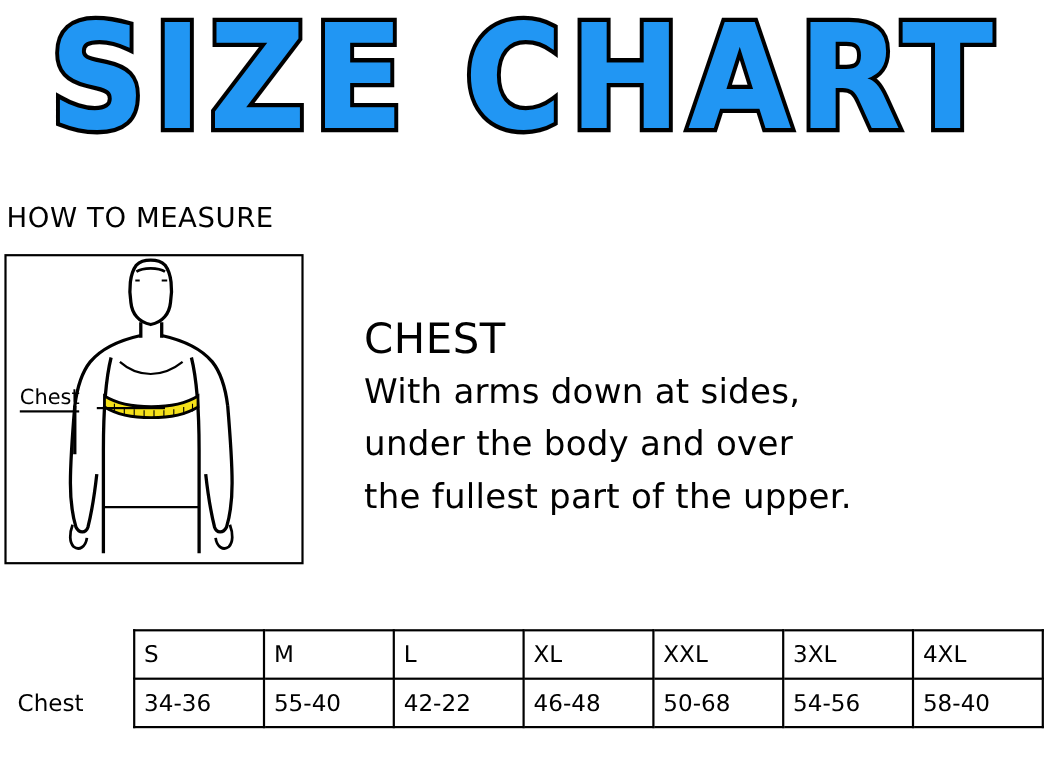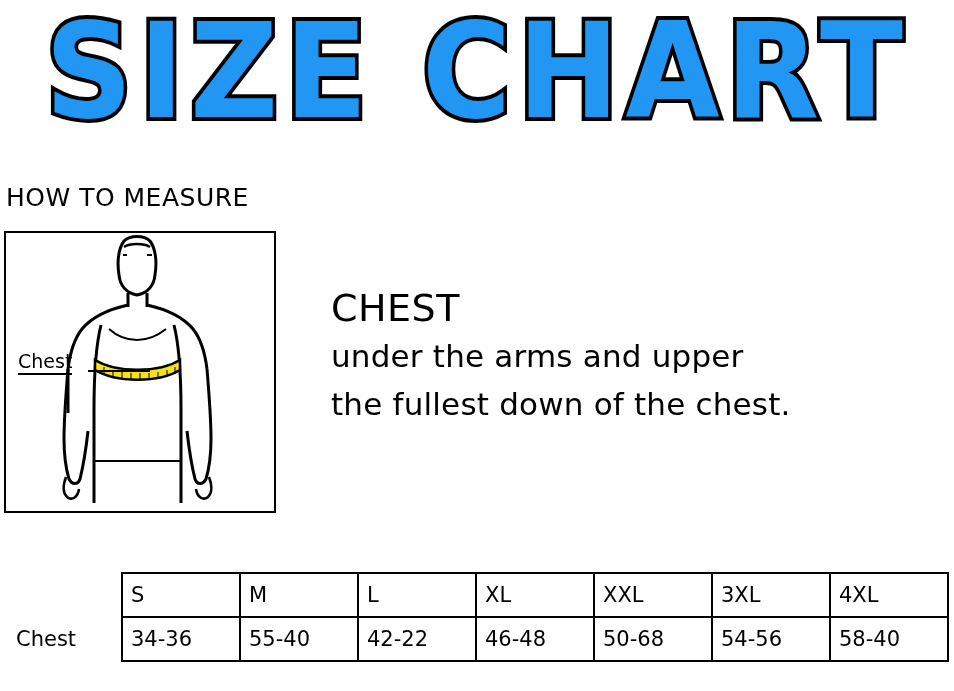--- a/index.html
+++ b/index.html
@@ -183,22 +183,23 @@
     <g stroke="#000" stroke-width="1">
       <path d="M98 134 L98 141 M107 137 L107 144 M116 139 L116 146 M125 140 L125 147 M134 140 L134 147 M143 140 L143 147 M152 139 L152 146 M161 137 L161 144 M169 134 L169 141"></path>
     </g>
   </svg>
 </div>
 <div class="chest-leader"></div>
 <div class="chest-label">Chest</div>
 
 <div class="desc">
   <h2>CHEST</h2>
-  <p>under the arms and upper</p>
-  <p>the fullest down of the chest.</p>
+  <p>With arms down at sides,</p>
+  <p>under the body and over</p>
+  <p>the fullest part of the upper.</p>
 </div>
 
 <table class="size-table">
   <tbody>
     <tr>
       <td class="corner-cell"></td>
       <td class="col">S</td>
       <td class="col">M</td>
       <td class="col">L</td>
       <td class="col">XL</td>

